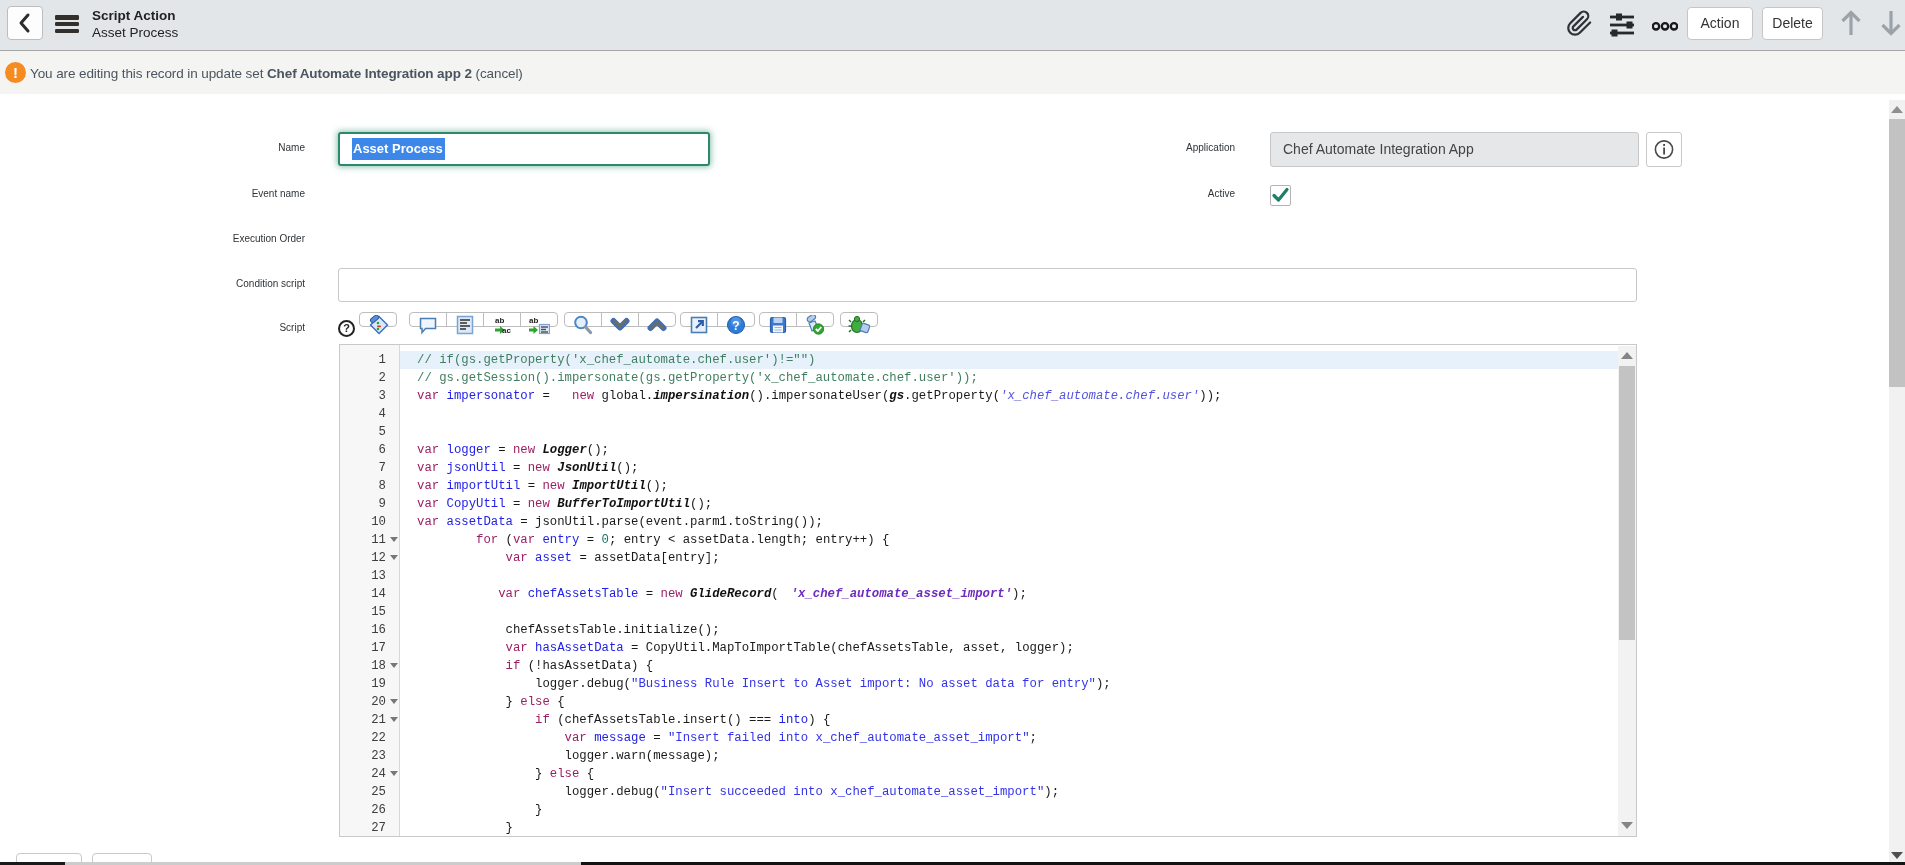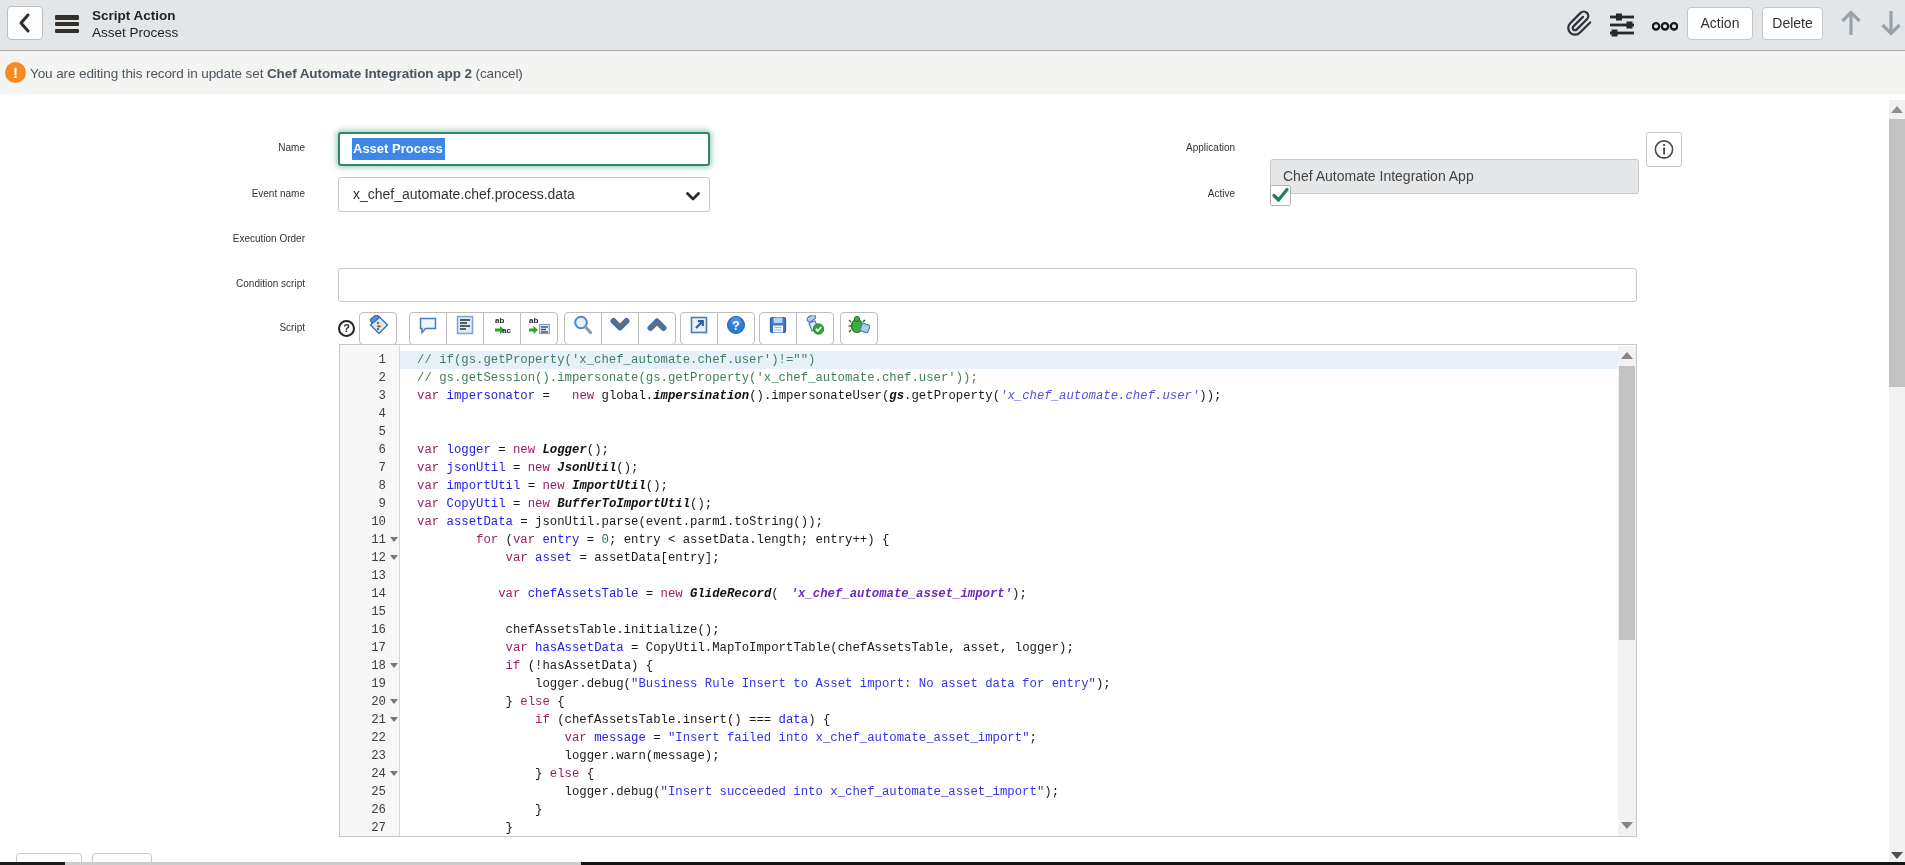--- a/index.html
+++ b/index.html
@@ -31,26 +31,26 @@
 .inp { background:#fff; border:1px solid #c8c8c8; border-radius:3px; }
 #nameinp { left:338px; top:132px; width:372px; height:34px; border:2px solid #2c8a6a; border-radius:3px;
   box-shadow:0 0 6px 1px rgba(46,138,106,0.55); background:#fff; }
 #namesel { left:12px; top:4px; background:#3c87e8; color:#fff; font-weight:bold; font-size:13px;
   padding:3px 2px 4px 1px; }
 #evsel { left:338px; top:177px; width:372px; height:35px; }
 #evtext { left:14px; top:8px; font-size:14px; color:#333; }
 #exinp { left:338px; top:223px; width:372px; height:35px; text-align:right; line-height:33px; padding-right:10px; font-size:14px; color:#333; }
 #cond { left:338px; top:268px; width:1299px; height:34px; }
 #appinp { left:1270px; top:132px; width:369px; height:35px; background:#e5e7e8; border:1px solid #c5c7c9; border-radius:3px;
-  line-height:33px; padding-left:12px; font-size:14px; color:#444;margin-top:27px; }
+  line-height:33px; padding-left:12px; font-size:14px; color:#444; }
 #infobtn { left:1646px; top:132px; width:36px; height:35px; background:#fff; border:1px solid #c8c8c8; border-radius:3px; }
 #chk { left:1270px; top:185px; width:21px; height:21px; background:#fff; border:1px solid #b3b3b3; border-radius:2px; }
 
 
-.tbtn { top:312px; height:33px; background:#fff; border:1px solid #bdbdbd; }
+.tbtn { top:312px; height:15px; background:#fff; border:1px solid #bdbdbd; }
 .tbtn svg { display:block; margin:2px auto 0; }
 
 
 #ed { left:339px; top:344px; width:1298px; height:493px; border:1px solid #c9c9c9; background:#fff; }
 #gutter { left:0; top:0; width:60px; height:491px; background:#f7f7f7; border-right:1px solid #d8d8d8; }
 #lnums { position:absolute; left:0; top:6px; width:46px; text-align:right; white-space:pre;
   font-family:"Liberation Mono",monospace; font-size:12.3px; line-height:18px; color:#3d3d3d; }
 .fold { position:absolute; left:50px; width:0; height:0; border-left:4px solid transparent;
   border-right:4px solid transparent; border-top:5px solid #777; }
 #activeline { left:60px; top:6px; width:1218px; height:18px; background:#e7f1fc; }
@@ -142,26 +142,20 @@
   <div class="lbl abs" style="left:105px;top:188px;">Event name</div>
   <div class="lbl abs" style="left:105px;top:233px;">Execution Order</div>
   <div class="lbl abs" style="left:105px;top:278px;">Condition script</div>
   <div class="lbl abs" style="left:105px;top:322px;">Script</div>
   <div class="lbl abs" style="left:1035px;top:142px;">Application</div>
   <div class="lbl abs" style="left:1035px;top:188px;">Active</div>
 
   <div id="nameinp" class="abs">
       <div id="namesel" class="abs">Asset Process</div>
     </div>
-  <div id="evsel" class="abs inp">
-      <div id="evtext" class="abs">x_chef_automate.chef.process.data</div>
-    <svg style="position:absolute;right:9px;top:13.5px;" width="14" height="9" viewBox="0 0 14 9">
-        <path d="M1.5 1.5 L7 7 L12.5 1.5" fill="none" stroke="#2b2b2b" stroke-width="2.8" stroke-linecap="round" stroke-linejoin="round"></path>
-      </svg>
-  </div>
   <div id="cond" class="abs inp"></div>
   <div id="appinp" class="abs">Chef Automate Integration App</div>
   <div id="infobtn" class="abs">
     <svg width="34" height="33" viewBox="0 0 34 33">
         <circle cx="17" cy="16.5" r="8.6" fill="none" stroke="#4a4a4a" stroke-width="1.6"></circle>
         <rect x="16.2" y="14.5" width="1.8" height="7" fill="#4a4a4a"></rect>
         <rect x="16.2" y="11" width="1.8" height="2" fill="#4a4a4a"></rect>
       </svg>
   </div>
   <div id="chk" class="abs">
@@ -331,21 +325,21 @@
         <span class="k">for</span> (<span class="k">var</span> <span class="v">entry</span> = <span class="n">0</span>; entry &lt; assetData.length; entry++) {
             <span class="k">var</span> <span class="v">asset</span> = assetData[entry];
 
            <span class="k">var</span> <span class="v">chefAssetsTable</span> = <span class="k">new</span> <span class="t">GlideRecord</span>(<span class="q">'x_chef_automate_asset_import'</span>);
 
             chefAssetsTable.initialize();
             <span class="k">var</span> <span class="v">hasAssetData</span> = CopyUtil.MapToImportTable(chefAssetsTable, asset, logger);
             <span class="k">if</span> (!hasAssetData) {
                 logger.debug(<span class="s">"Business Rule Insert to Asset import: No asset data for entry"</span>);
             } <span class="k">else</span> {
-                <span class="k">if</span> (chefAssetsTable.insert() === <span class="v">data</span>) {
+                <span class="k">if</span> (chefAssetsTable.insert() === <span class="v">into</span>) {
                     <span class="k">var</span> <span class="v">message</span> = <span class="s">"Insert failed into x_chef_automate_asset_import"</span>;
                     logger.warn(message);
                 } <span class="k">else</span> {
                     logger.debug(<span class="s">"Insert succeeded into x_chef_automate_asset_import"</span>);
                 }
             }</div>
 
     <div class="abs" style="left:1278px;top:1px;width:18px;height:490px;background:#f2f2f2;"></div>
     <div class="abs tri-up" style="left:1281px;top:7px;border-bottom-color:#858585;"></div>
     <div class="abs" style="left:1279px;top:21px;width:16px;height:274px;background:#c3c3c3;"></div>

